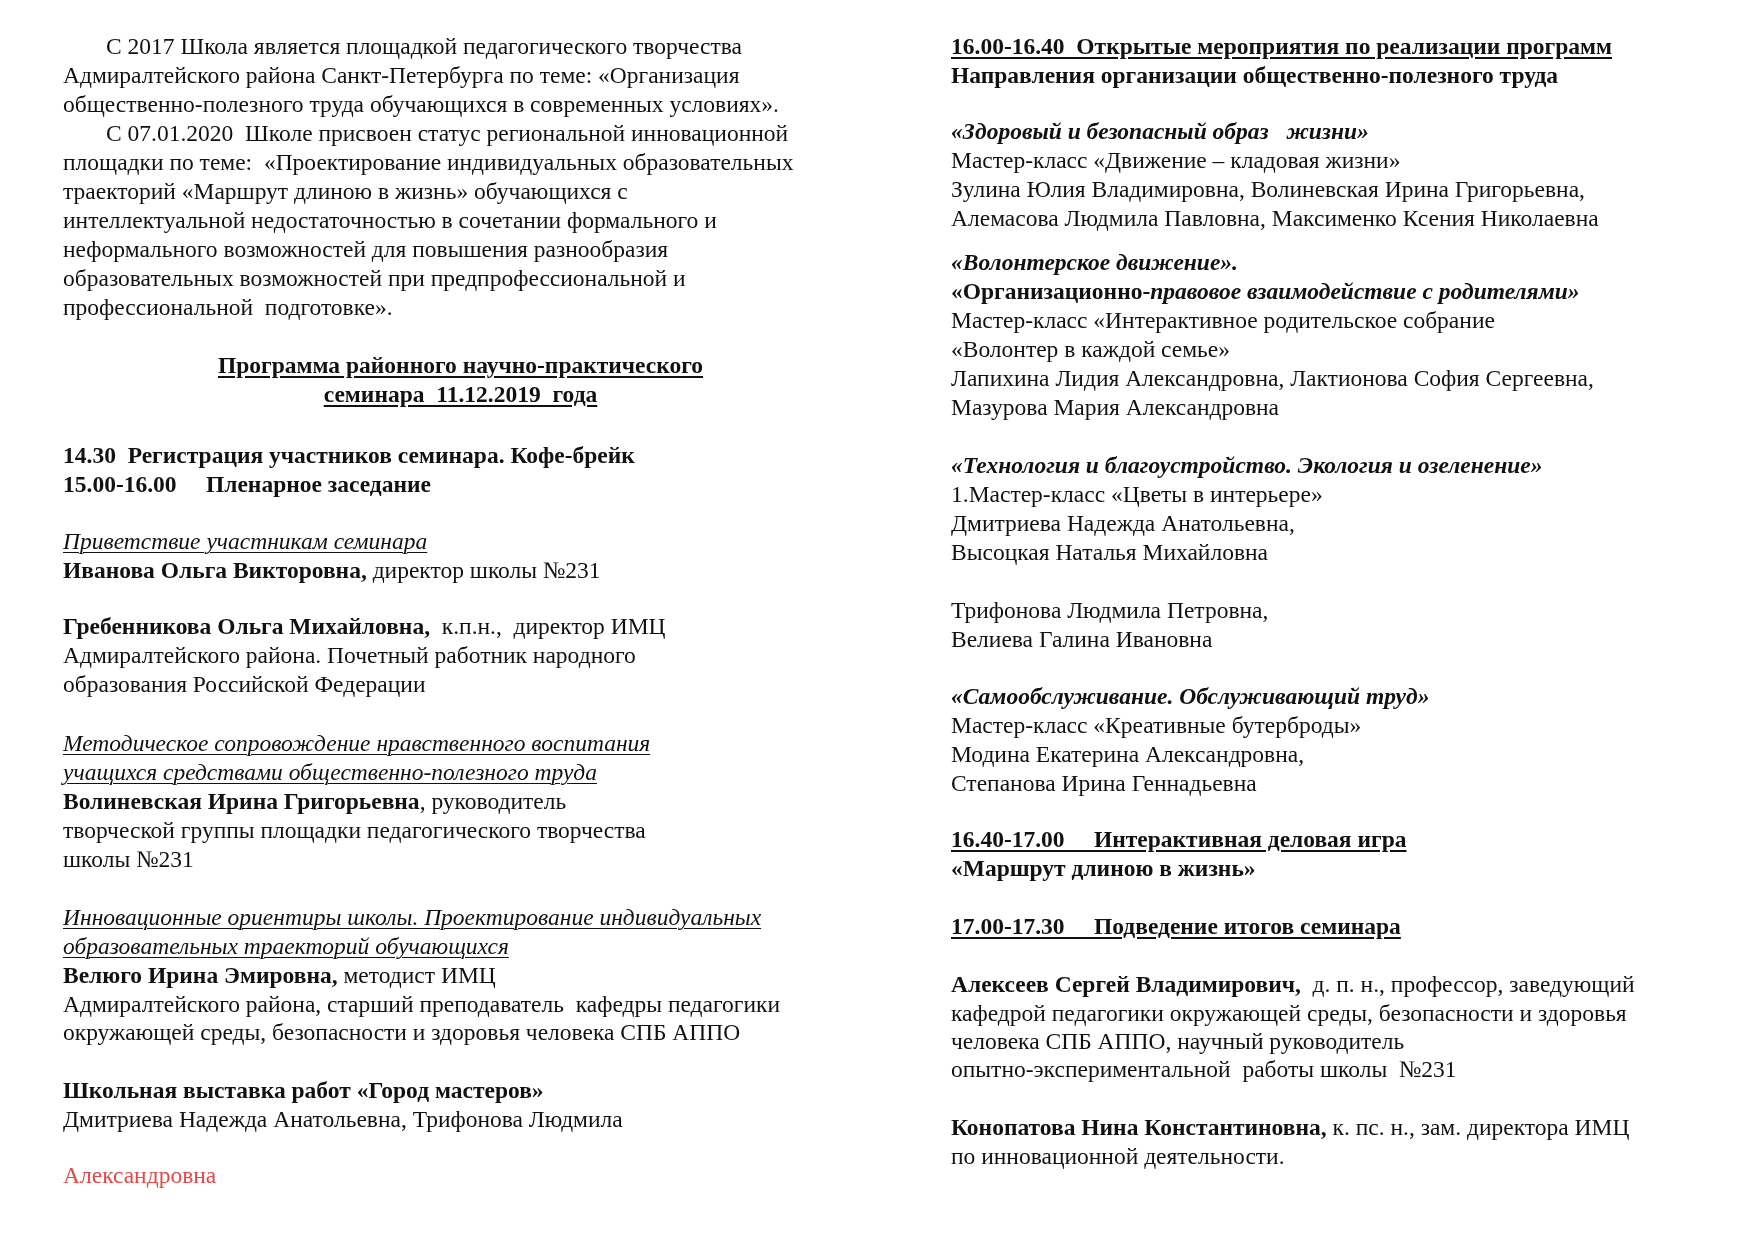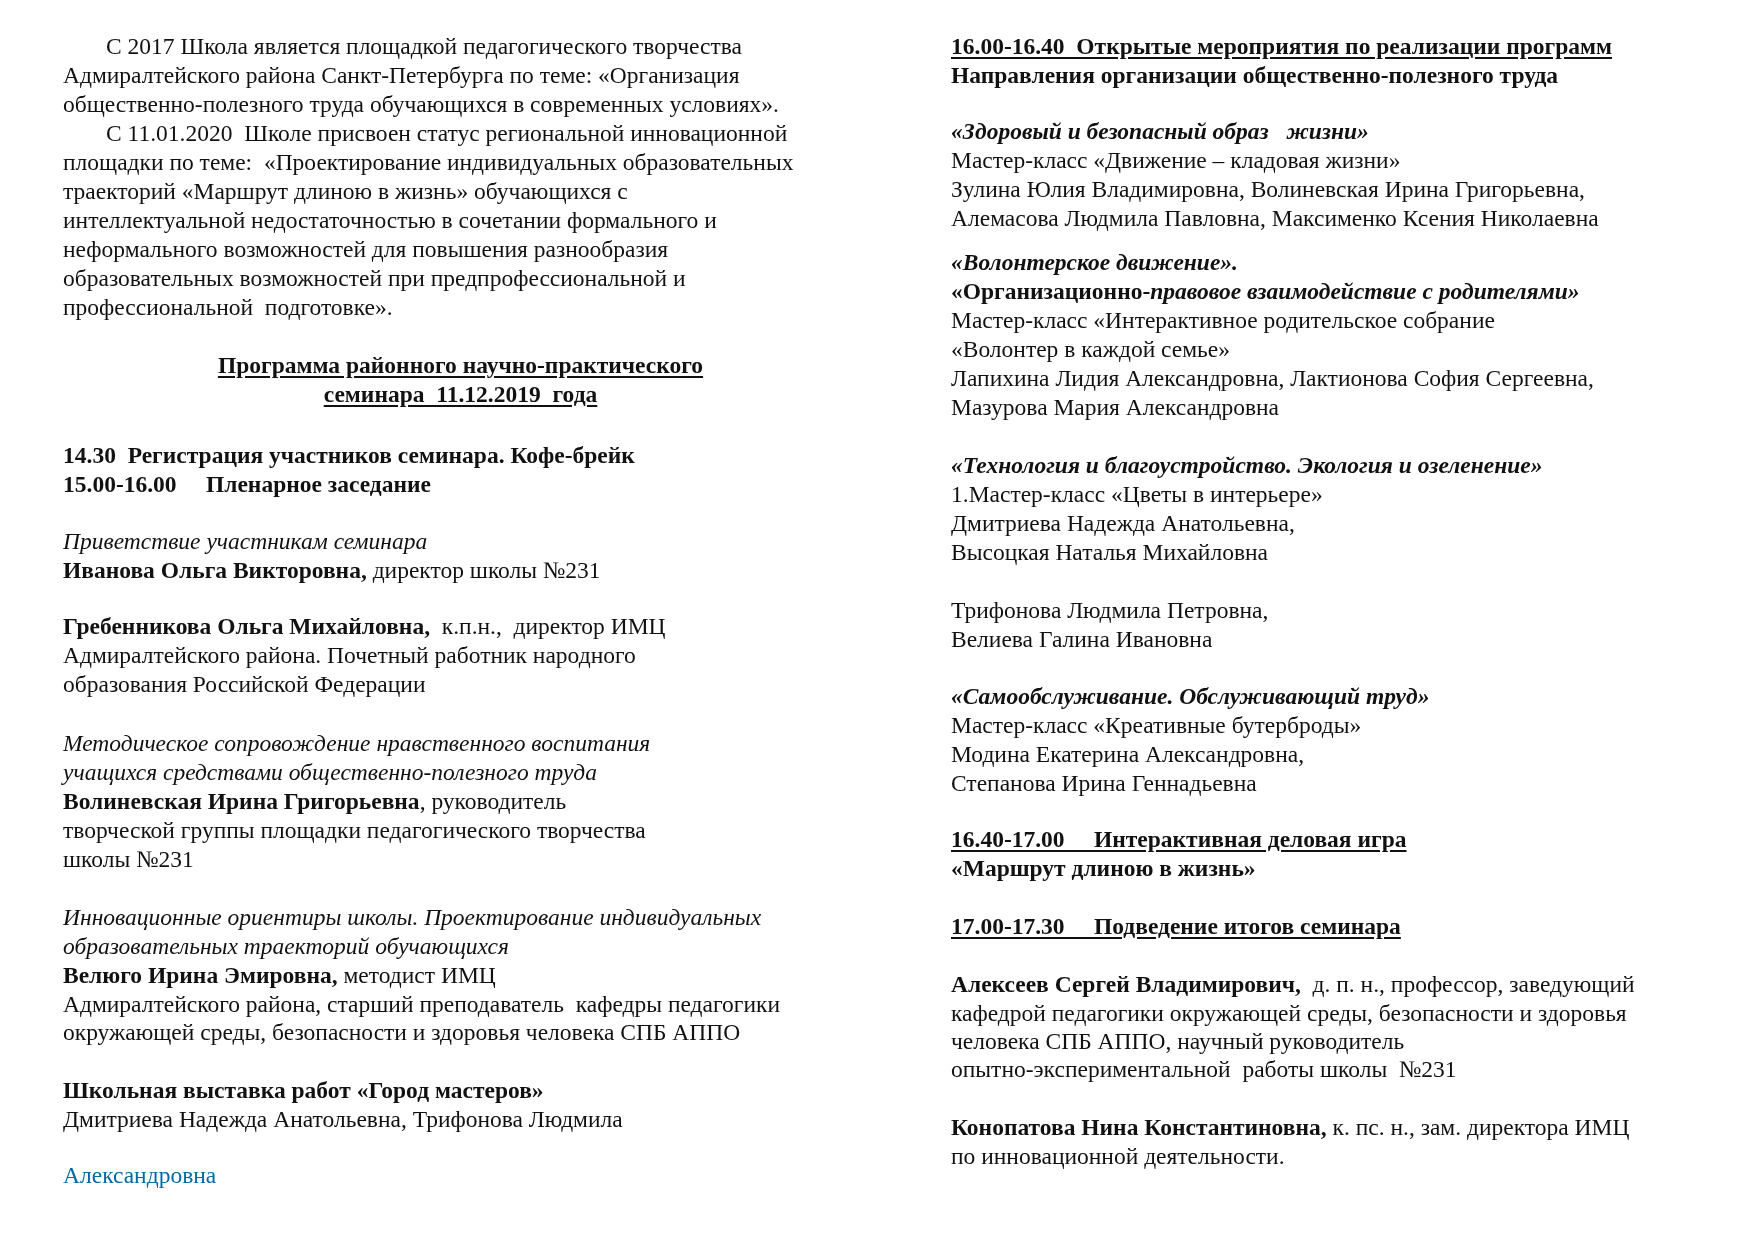--- a/index.html
+++ b/index.html
@@ -6,36 +6,36 @@
   body { width: 1754px; height: 1240px; position: relative; overflow: hidden;
          font-family: "Liberation Serif", "DejaVu Serif", serif; color: #111111; }
   .page { position: absolute; left: 0; top: 0; width: 1754px; height: 1240px; background: #fff; }
   .col { position: absolute; top: 0; height: 1008px; }
   .col-left { left: 63px; width: 800px; }
   .col-right { left: 951px; width: 760px; }
   .ln { position: absolute; left: 0; white-space: pre; font-size: 23.5px; line-height: 28px; height: 28px; }
   .b { font-weight: bold; }
   .i { font-style: italic; }
   .u { text-decoration: underline; text-underline-offset: 3px; text-decoration-thickness: 2px; }
-  .ui { text-underline-offset: 3px; text-decoration-thickness: 1px; text-align: right; }
+  .ui { text-decoration: underline; text-underline-offset: 3px; text-decoration-thickness: 1px; text-align: right; }
   .indent { left: 43px; }
   .center { left: 0; width: 800px; text-align: center; padding-right: 0; }
-  .gray { color: #0369a1; }
+  .gray { color: #ef4444; }
 </style>
 </head>
 <body>
 
 <div class="page">
 
   <div class="col col-left">
     <div>
       <div class="ln indent" style="top:32px">С 2017 Школа является площадкой педагогического творчества</div>
       <div class="ln" style="top:61px">Адмиралтейского района Санкт-Петербурга по теме: «Организация</div>
       <div class="ln" style="top:90px">общественно-полезного труда обучающихся в современных условиях».</div>
-      <div class="ln indent" style="top:119px">С 11.01.2020  Школе присвоен статус региональной инновационной</div>
+      <div class="ln indent" style="top:119px">С 07.01.2020  Школе присвоен статус региональной инновационной</div>
       <div class="ln" style="top:148px">площадки по теме:  «Проектирование индивидуальных образовательных</div>
       <div class="ln" style="top:177px">траекторий «Маршрут длиною в жизнь» обучающихся с</div>
       <div class="ln" style="top:206px">интеллектуальной недостаточностью в сочетании формального и</div>
       <div class="ln" style="top:235px">неформального возможностей для повышения разнообразия</div>
       <div class="ln" style="top:264px">образовательных возможностей при предпрофессиональной и</div>
       <div class="ln" style="top:293px">профессиональной  подготовке».</div>
     </div>
 
     <div>
       <div class="ln center b" style="top:351px; left:0; width:795px;"><span class="u">Программа районного научно-практического</span></div>

